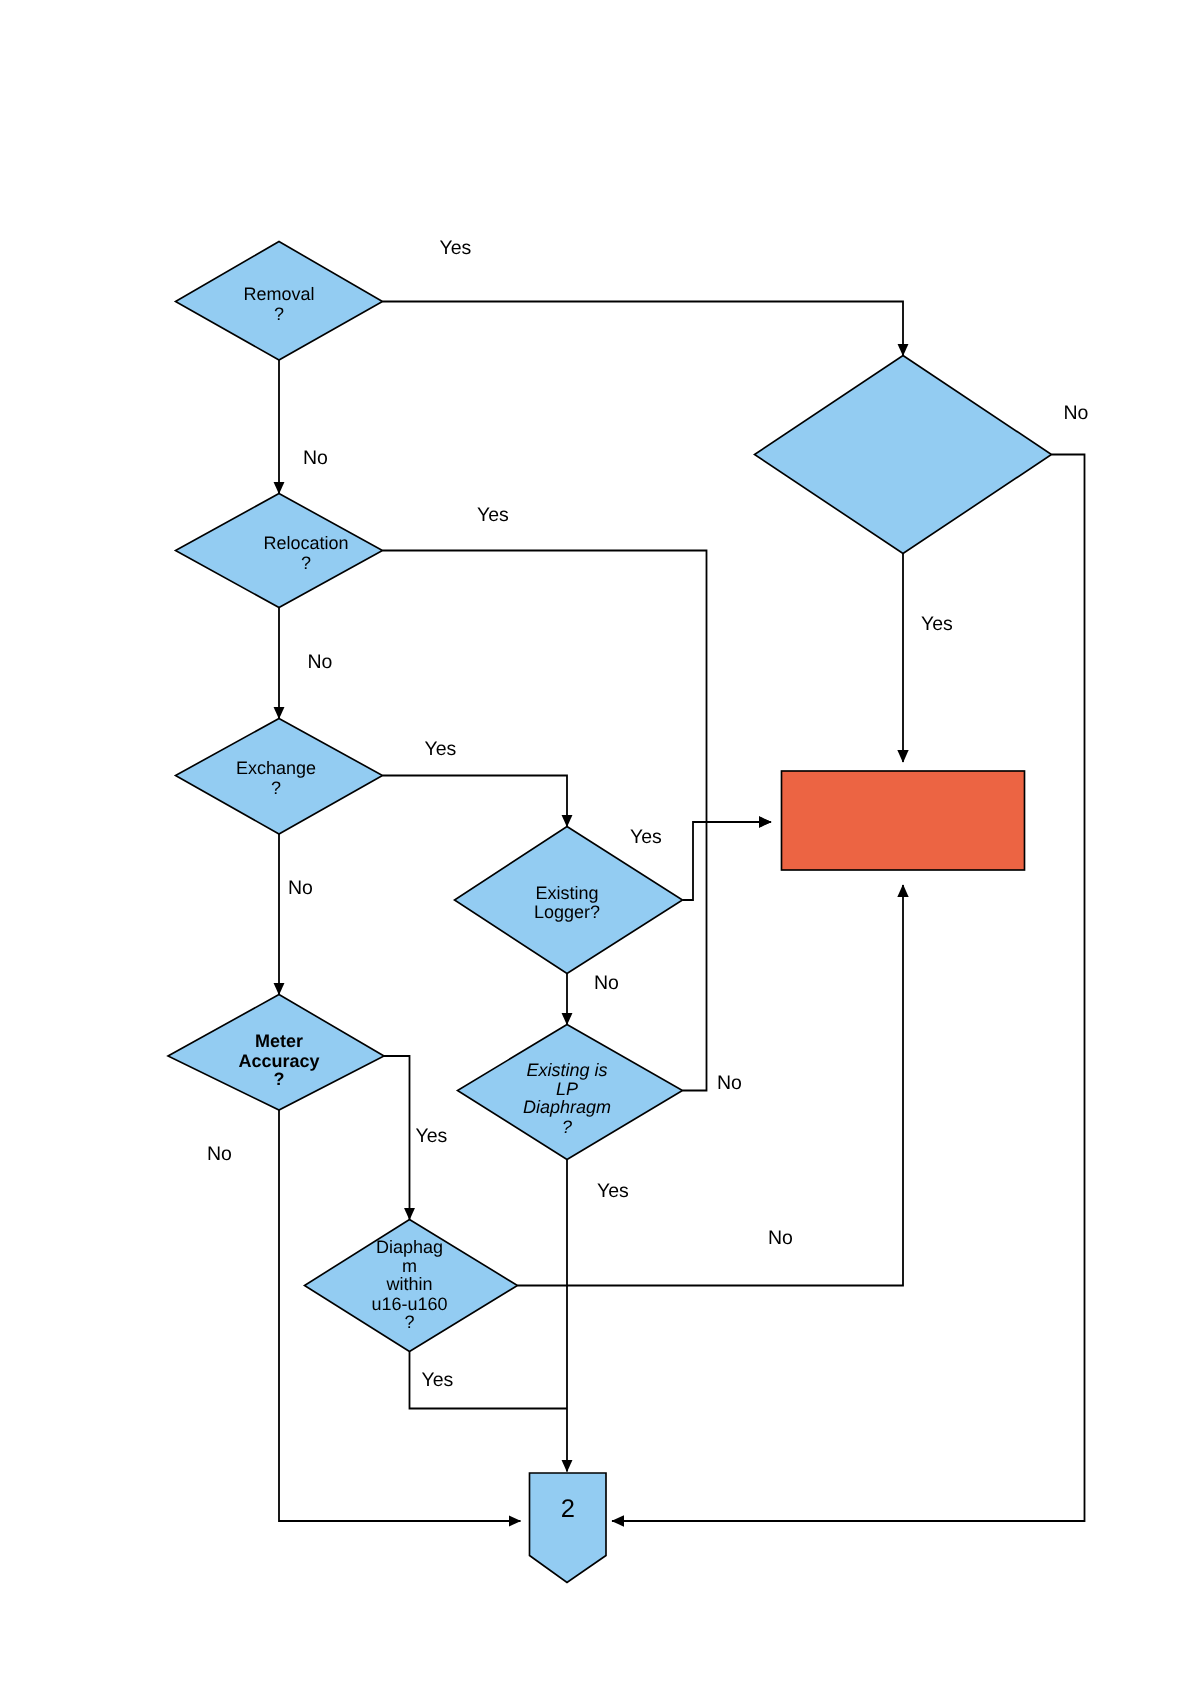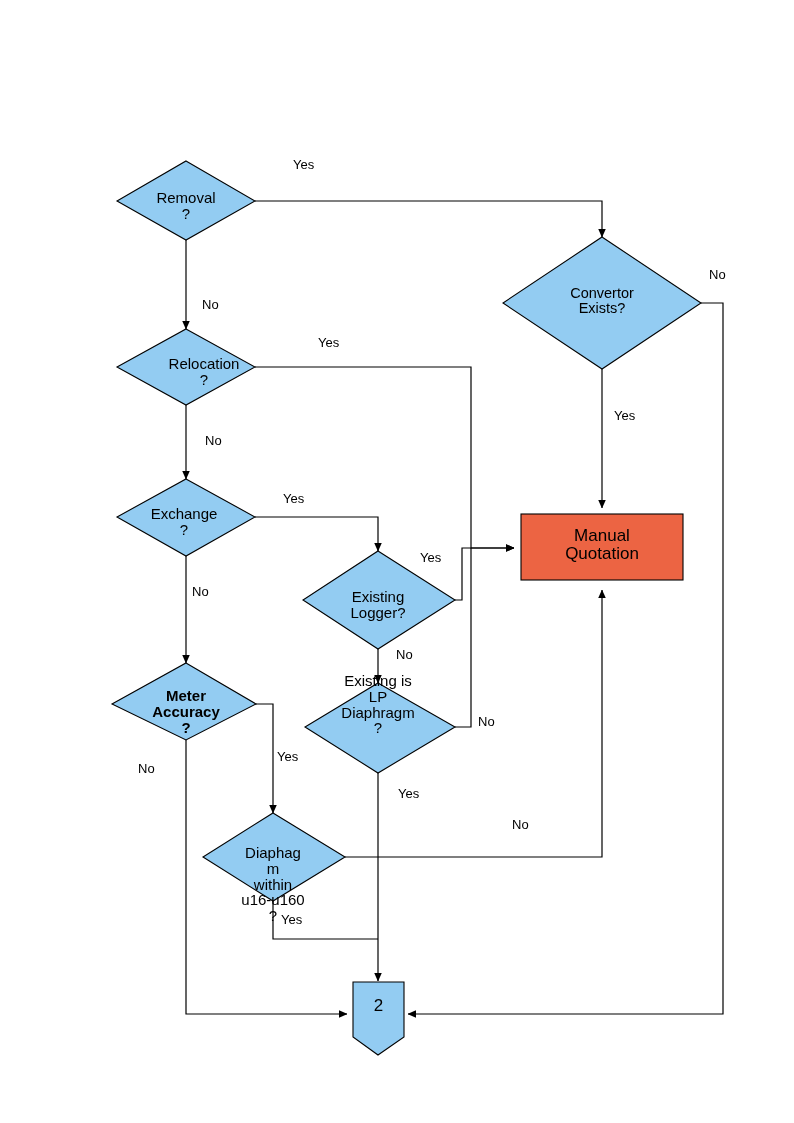--- a/index.html
+++ b/index.html
@@ -49,21 +49,21 @@
   }
   .node-label {
     position: absolute;
     text-align: center;
     color: #000000;
     line-height: 1.05;
     pointer-events: none;
     white-space: pre-line;
   }
   .node-label.small {
-    font-size: 15px;
+    font-size: 12px;
   }
   .node-label.medium {
     font-size: 14.5px;
   }
   .node-label.big {
     font-size: 17px;
   }
   .edge-label {
     position: absolute;
     color: #000000;
@@ -146,36 +146,32 @@
   <div class="node-label small" style="left:124px; top:506px; width:120px;">Exchange
 ?</div>
 
   <div class="node-label small" style="left:126px; top:688px; width:120px;font-weight:bold;">Meter
 Accuracy
 ?</div>
 
   <div class="node-label small" style="left:318px; top:589px; width:120px;">Existing
 Logger?</div>
 
-  <div class="node-label small" style="left:318px; top:673px; width:120px;">Existing is
+  <div class="node-label small" style="left:318px; top:707px; width:120px;font-style:italic;">Existing is
 LP
 Diaphragm
 ?</div>
 
-  <div class="node-label small" style="left:238px; top:825px; width:70px;margin-top:20px;">Diaphag
+  <div class="node-label small" style="left:238px; top:825px; width:70px;">Diaphag
 m
 within
 u16-u160
 ?</div>
 
-  <div class="node-label medium" style="left:522px; top:286px; width:160px;">Convertor
-Exists?</div>
 
-  <div class="node-label big" style="left:521px; top:527px; width:162px;">Manual
-Quotation</div>
 
   <div class="node-label big" style="left:353px; top:997px; width:51px;">2</div>
 
   <div class="edge-label" style="left:293px; top:158px;">Yes</div>
   <div class="edge-label" style="left:202px; top:298px;">No</div>
   <div class="edge-label" style="left:318px; top:336px;">Yes</div>
   <div class="edge-label" style="left:205px; top:434px;">No</div>
   <div class="edge-label" style="left:283px; top:492px;">Yes</div>
   <div class="edge-label" style="left:192px; top:585px;">No</div>
   <div class="edge-label" style="left:709px; top:268px;">No</div>

